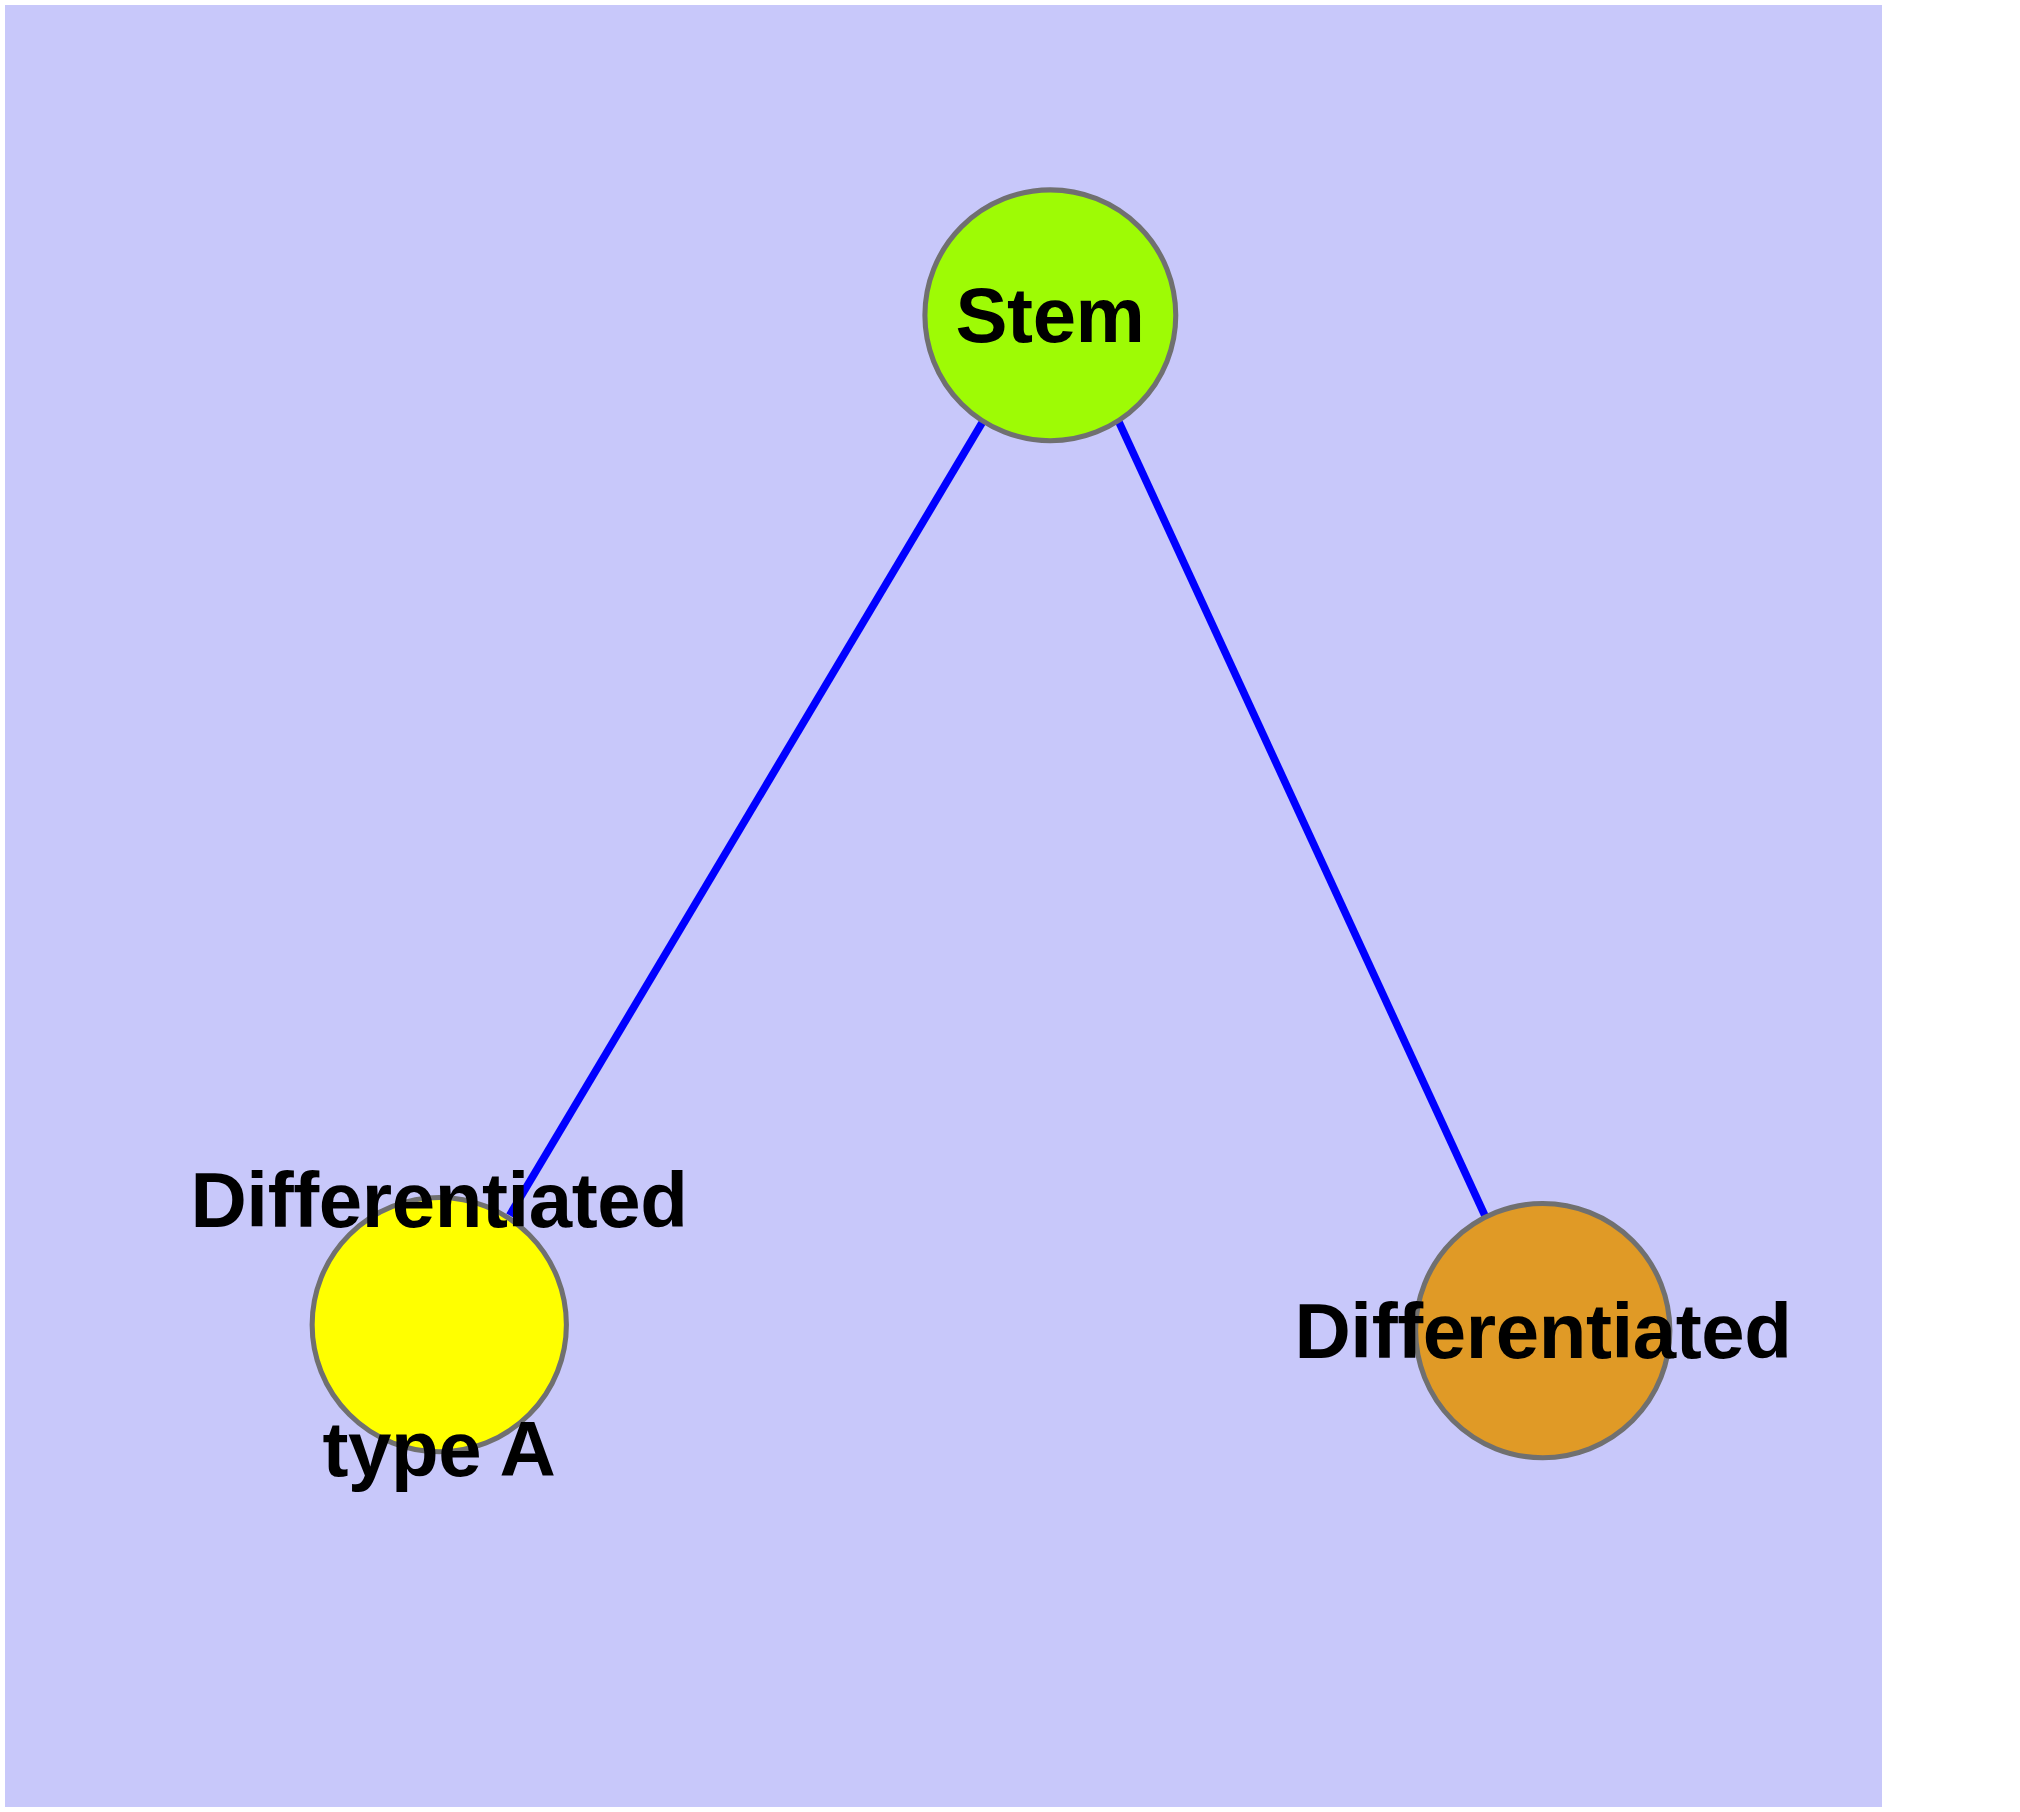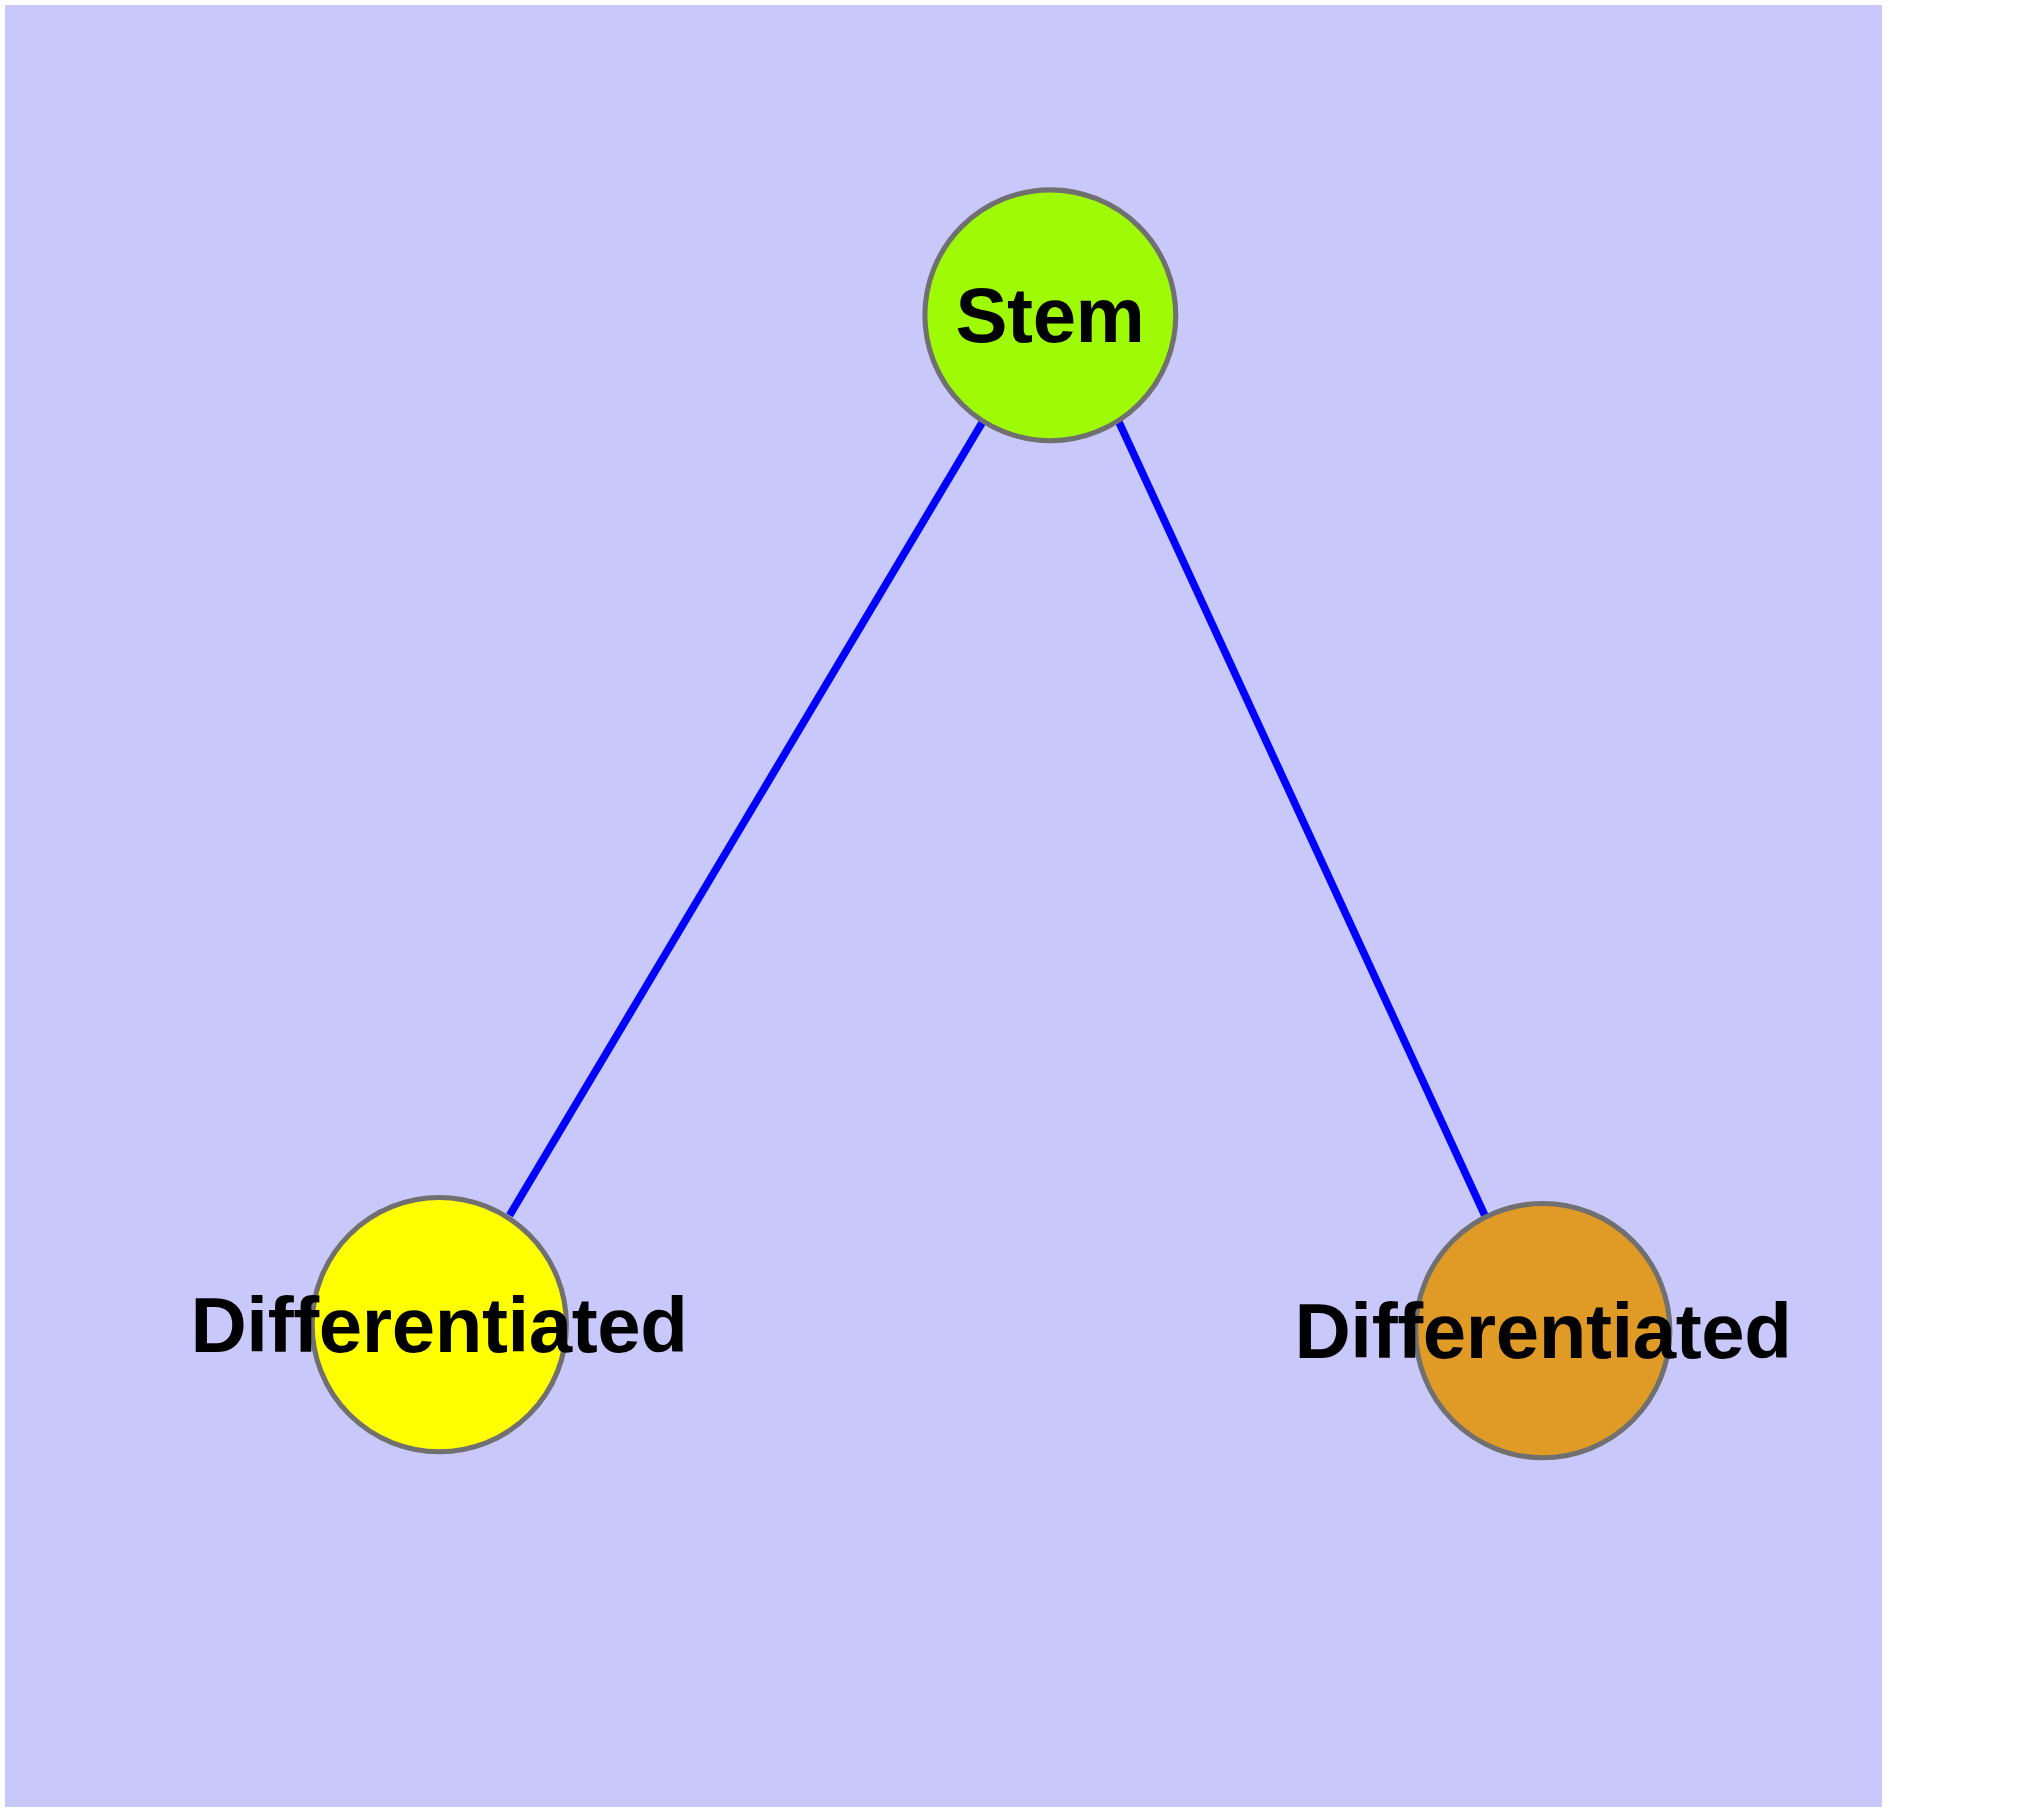--- a/index.html
+++ b/index.html
@@ -59,20 +59,21 @@
       <circle cx="518" cy="1563" r="150" fill="#ffff00" stroke="#707070" stroke-width="6"></circle>
       <circle cx="1820" cy="1570" r="150" fill="#e09a26" stroke="#707070" stroke-width="6"></circle>
       <circle cx="1239" cy="372" r="148" fill="#9efb05" stroke="#707070" stroke-width="6"></circle>
     </g>
   </svg>
 
   <div class="node-label" style="left:1050px; top:315px;">Stem</div>
 
   <div class="node-label" style="left:439px; top:1325px;">
     <div>Differentiated</div>
+    <div>type A</div>
   </div>
 
   <div class="node-label" style="left:1543px; top:1331px;">
     <div>Differentiated</div>
   </div>
 
 </div>
 
 
 </body></html>

